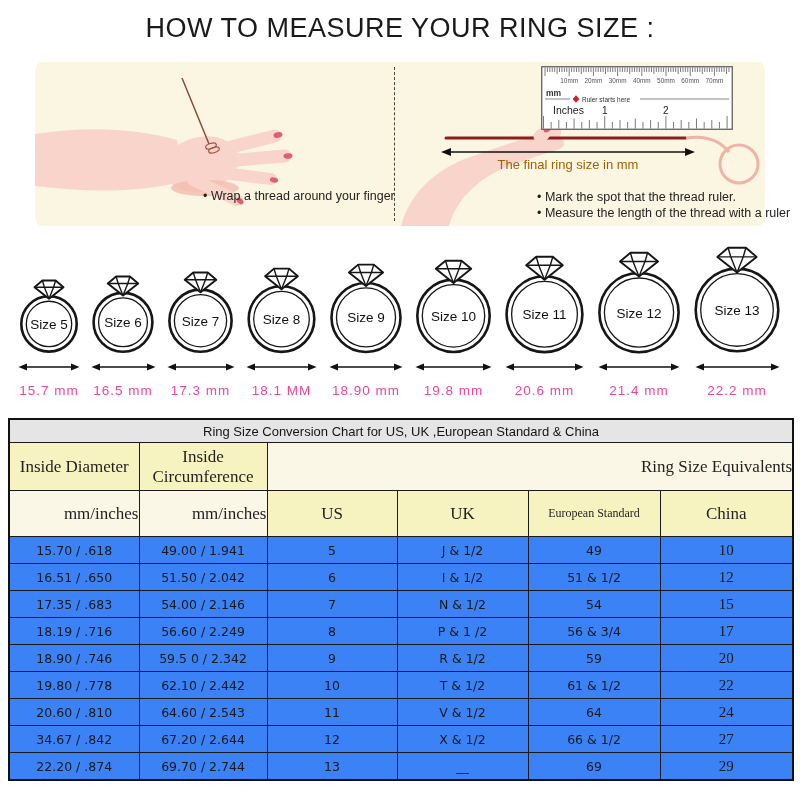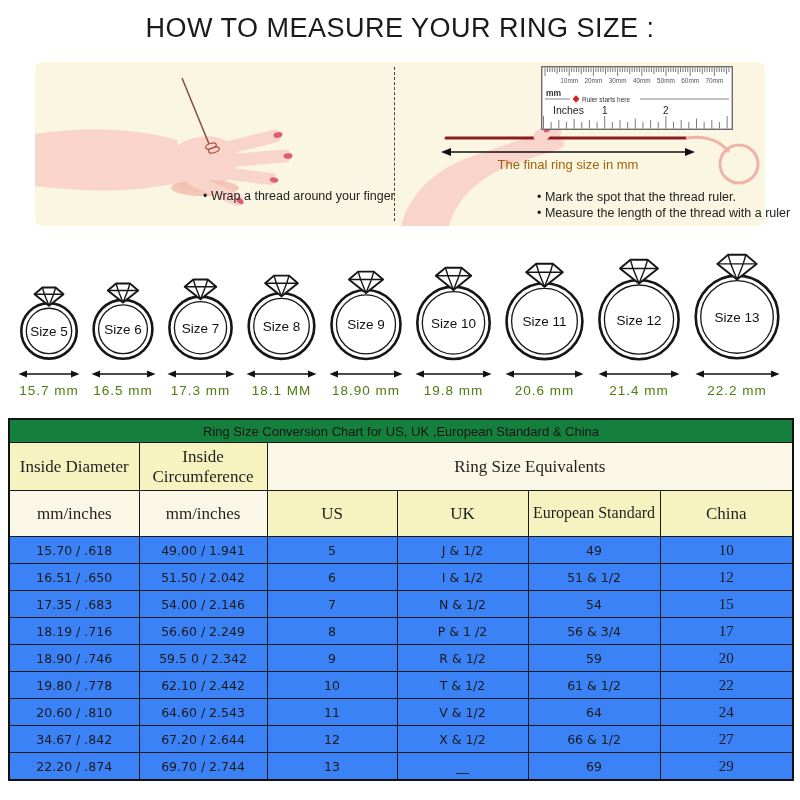--- a/index.html
+++ b/index.html
@@ -24,36 +24,36 @@
   .bullet-line{position:absolute;font-size:12.5px;color:#222;white-space:nowrap;}
   .ruler-wrap{position:absolute;left:146px;top:4px;}
   .arrow-label{position:absolute;left:60px;top:95px;width:226px;text-align:center;
                font-size:13px;color:#a16207;}
   
   .rings-row{position:absolute;left:16px;top:252px;width:768px;height:146px;
              display:flex;justify-content:space-between;align-items:flex-end;}
   .ring-col{display:flex;flex-direction:column;align-items:center;}
   .ring-svg{margin-bottom:5px;}
   .arrow-svg{margin-bottom:2px;}
-  .ring-measure{font-size:13.5px;letter-spacing:1px;color:#4d7c0f;margin-top:2px;}
+  .ring-measure{font-size:13.5px;letter-spacing:1px;color:#ec4899;margin-top:9px;}
   .ring-size-text{font-family:"Liberation Sans",sans-serif;font-size:13.5px;fill:#111;}
   
   .table-wrap{position:absolute;left:8px;top:418px;width:784px;}
   table{border-collapse:collapse;width:100%;table-layout:fixed;}
   td,th{border:1.5px solid #1a1a1a;text-align:center;vertical-align:middle;padding:0;}
   table{border:2px solid #111;}
-  .row-title td{height:22px;background:#15803d;font-size:13px;font-family:"Liberation Sans",sans-serif;}
+  .row-title td{height:22px;background:#e5e5e5;font-size:13px;font-family:"Liberation Sans",sans-serif;}
   .hdr{font-family:"Liberation Serif",serif;font-weight:400;font-size:17px;color:#1f1f1f;}
   .row-h1 th{height:47px;}
   .row-h2 th{height:45px;}
   .bg-y{background:var(--yellow);}
-  .bg-c{background:var(--cream);}
+  .bg-c{background:var(--cream);text-align:right;}
   tbody td{height:26px;background:#3b82f6;font-size:12.5px;font-family:"DejaVu Sans","Liberation Sans",sans-serif;color:#1a1a1a;}
   tbody td.c-cn{font-family:"Liberation Serif",serif;font-size:15px;}
-  .hdr-small{font-size:16px;line-height:1.15;}
+  .hdr-small{font-size:12px;line-height:1.15;}
 </style>
 </head>
 <body>
 
 <div class="stage">
 
   <div class="main-title">HOW TO MEASURE YOUR RING SIZE :</div>
 
   <div class="panels">
 

